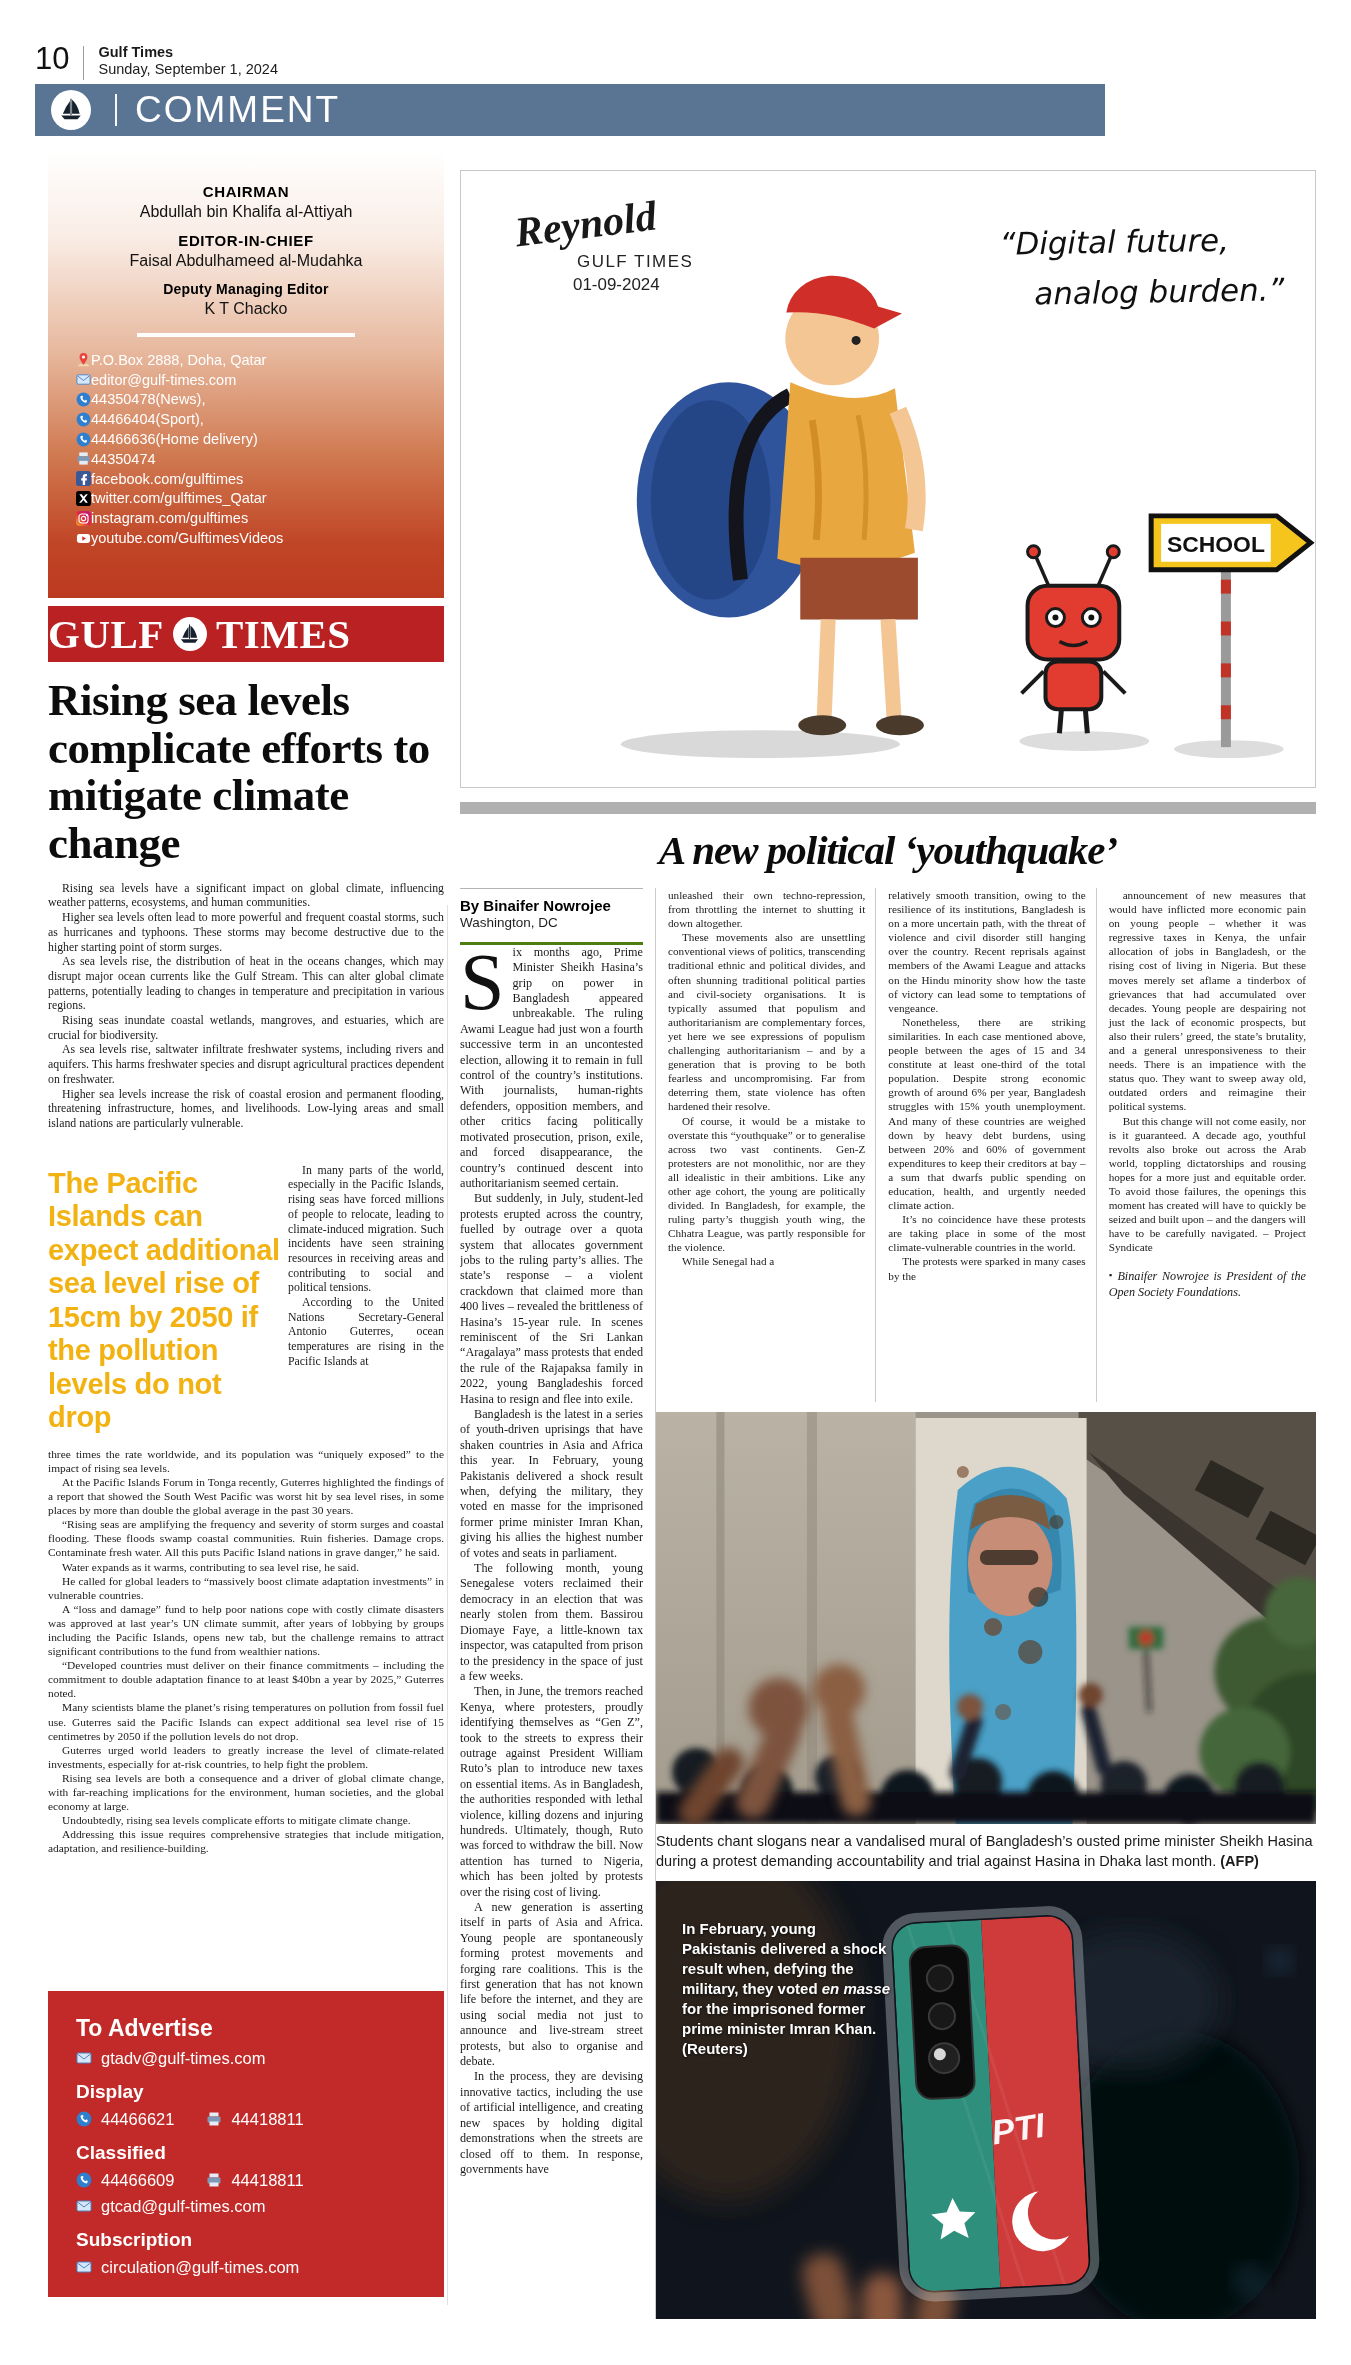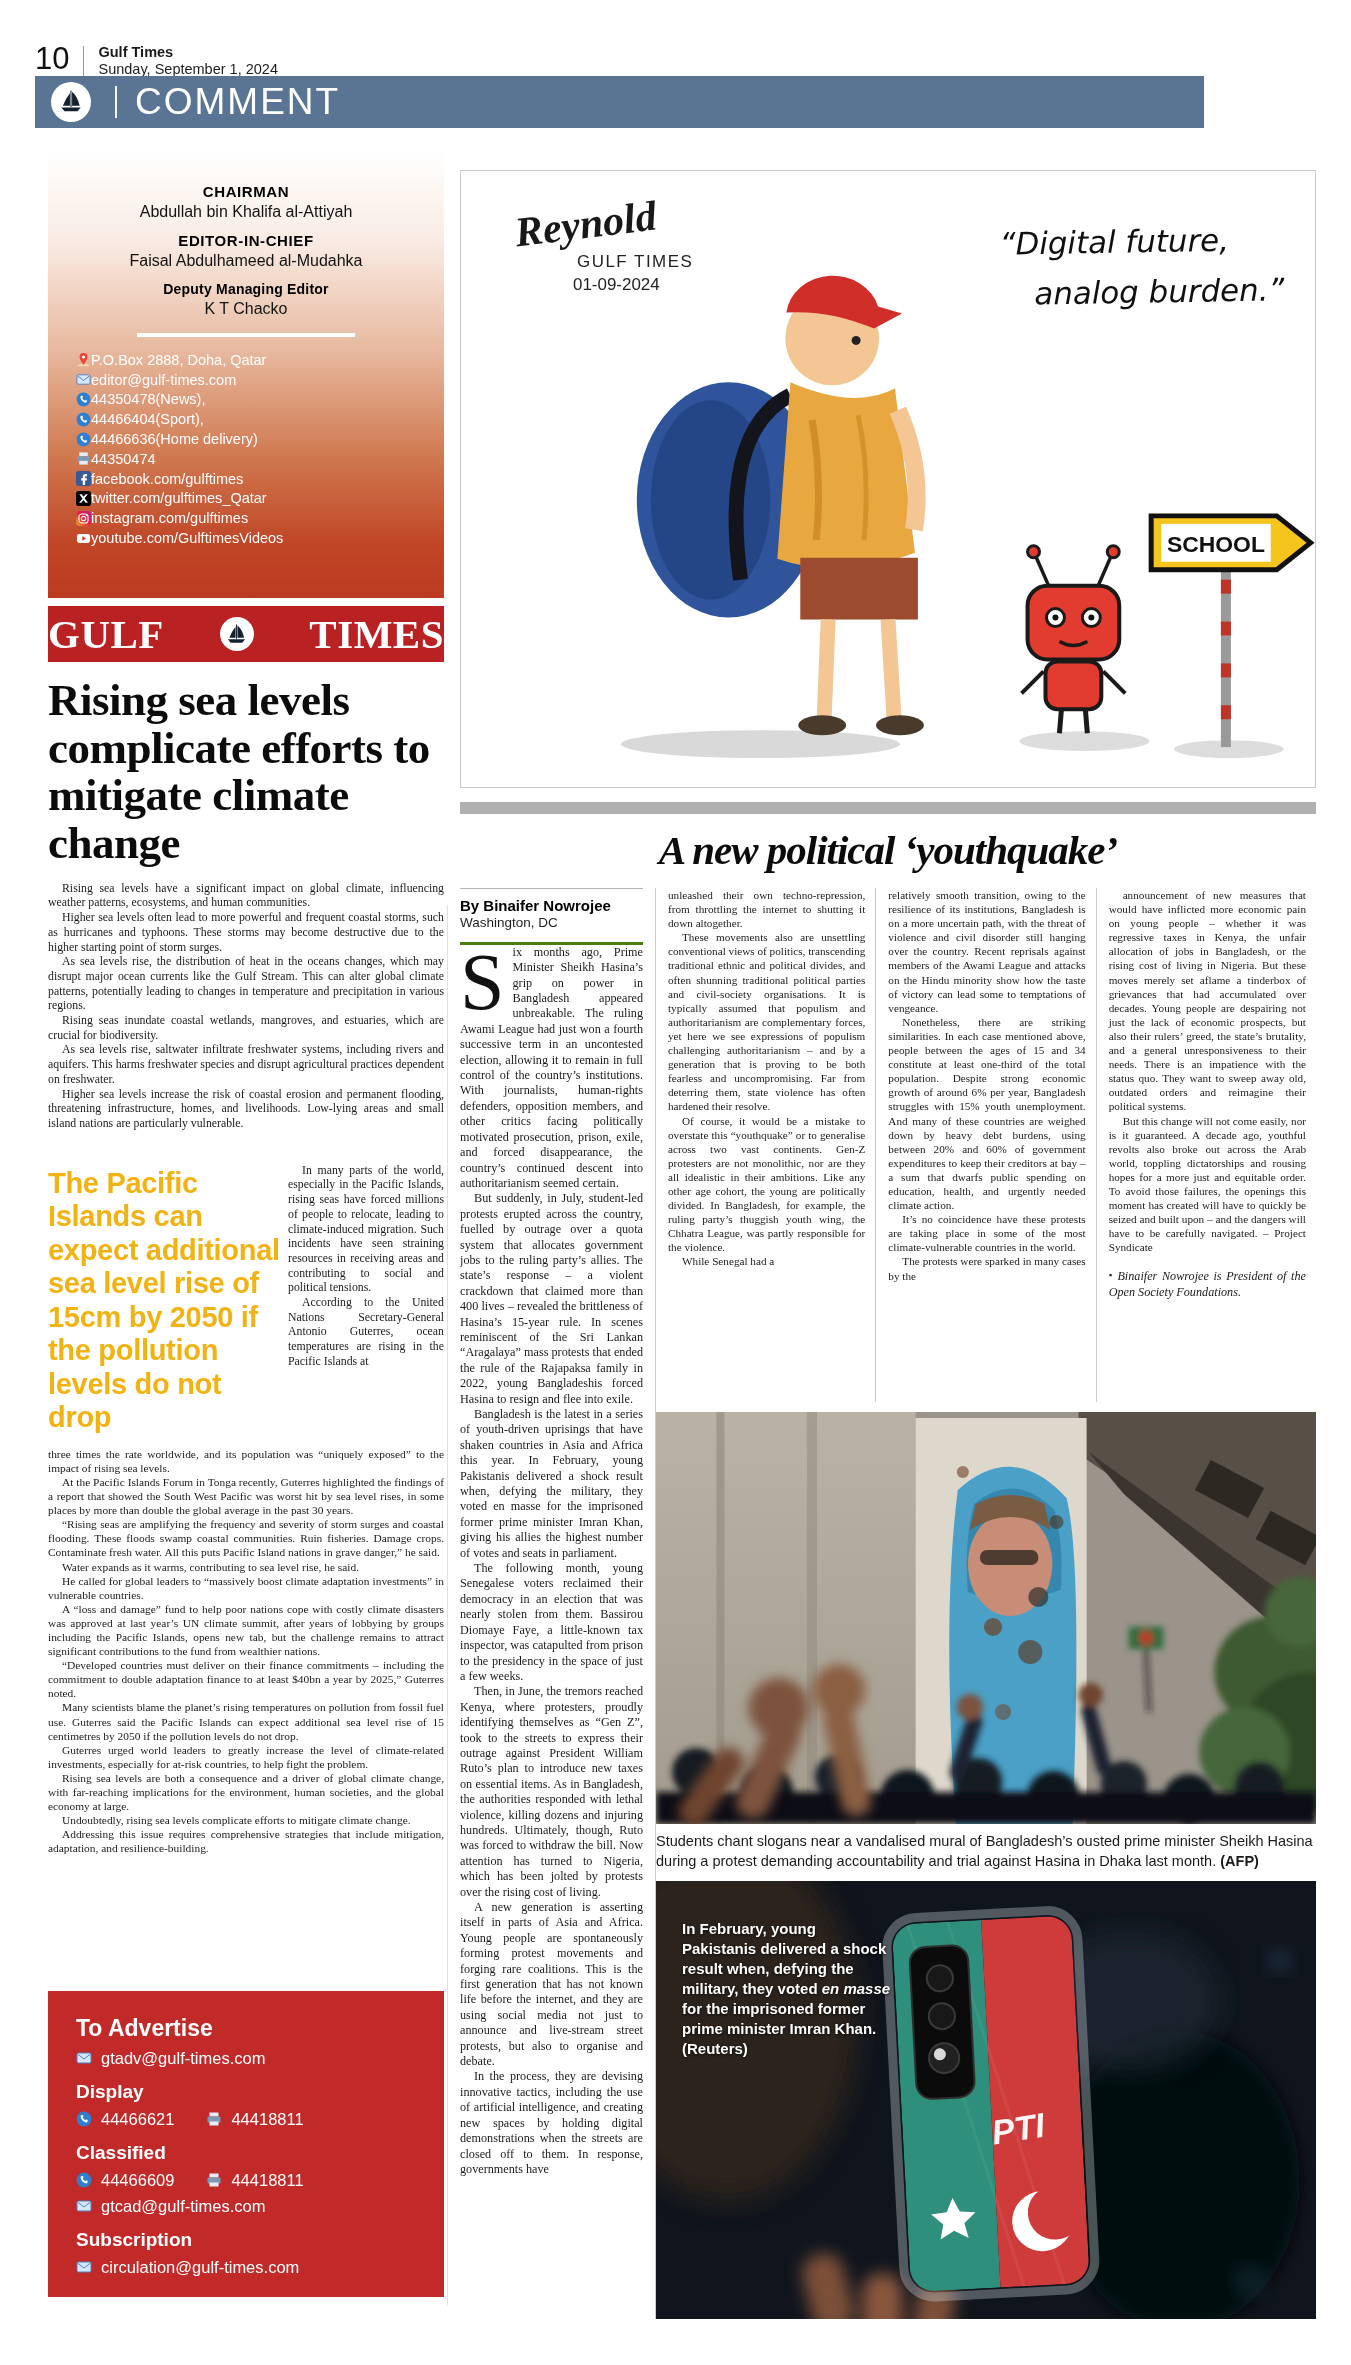--- a/index.html
+++ b/index.html
@@ -11,36 +11,36 @@
   .page{position:relative;width:1351px;height:2365px;background:#fff;margin:0 auto;overflow:hidden;color:#1a1a1a}
 
   
   .header{position:absolute;left:35px;top:44px;width:1281px;display:flex;align-items:flex-start;gap:14px}
   .page-num{font-family:"Liberation Sans",sans-serif;font-size:31px;line-height:.95;color:#111}
   .header-divider{width:1px;height:34px;background:#9a9a9a;margin-top:2px}
   .paper-name{font-family:"Liberation Sans",sans-serif;font-weight:700;font-size:14.5px;line-height:1.15}
   .paper-date{font-family:"Liberation Sans",sans-serif;font-size:14.5px;color:#1d1d1d;line-height:1.15}
 
   
-  .banner{position:absolute;left:35px;top:76px;width:1169px;height:52px;background:var(--banner-blue);display:flex;align-items:center}
+  .banner{position:absolute;left:35px;top:84px;width:1070px;height:52px;background:var(--banner-blue);display:flex;align-items:center}
   .banner-circle{width:40px;height:40px;border-radius:50%;background:#fff;margin-left:16px;display:flex;align-items:center;justify-content:center;flex:0 0 auto}
   .banner-sep{width:2px;height:32px;background:#fff;opacity:.95;margin:0 18px 0 24px}
   .banner-title{color:#fff;font-family:"Liberation Sans",sans-serif;font-size:37px;letter-spacing:2px;font-weight:400}
 
   
   .left-col{position:absolute;left:48px;top:150px;width:396px}
   .masthead-box{height:448px;background:linear-gradient(180deg,#ffffff 0%,#f9ece4 20%,#e7b89e 45%,#d07a51 68%,#c04526 88%,#bc3a21 100%);text-align:center;font-family:"Liberation Sans",sans-serif;padding-top:22px}
   .role-title{font-weight:700;font-size:15px;letter-spacing:.6px;margin-top:11px;color:#000}
   .role-title.small{font-size:14px;letter-spacing:.2px}
   .role-name{font-size:16px;margin-top:3px;color:#131313}
   .masthead-rule{width:218px;height:4px;background:#fff;margin:15px auto 13px}
   .contact-row{display:flex;align-items:center;padding-left:28px;color:#fff;font-size:14.5px;height:19.8px;text-align:left}
   .contact-row svg{flex:0 0 auto}
   .contact-label{}
-  .logo-box{margin-top:8px;height:56px;background:var(--brand-red);display:flex;align-items:center;justify-content:space-between;gap:9px}
+  .logo-box{margin-top:8px;height:56px;background:var(--brand-red);display:flex;align-items:center;justify-content:flex-start;gap:9px}
   .logo-text{color:#fff;font-family:"Liberation Serif",serif;font-weight:700;font-size:41px;letter-spacing:.5px}
   .logo-circle{width:34px;height:34px;border-radius:50%;background:#fff;display:flex;align-items:center;justify-content:center}
 
   .left-headline{font-size:45px;line-height:1.06;letter-spacing:-.5px;margin-top:15px;color:#0c0c0c}
   .left-body{margin-top:13px;font-size:11.8px;line-height:14.7px;text-align:justify;height:282px;overflow:hidden}
   .para{text-indent:14px}
   .no-indent{text-indent:0}
   .quote-row{display:flex;height:284px;overflow:hidden}
   .pull-quote{width:232px;font-family:"Liberation Sans",sans-serif;font-weight:700;font-size:29px;line-height:33.5px;color:var(--pull-yellow);padding-top:4px;letter-spacing:-.3px}
   .side-col{flex:1;padding-left:8px;font-size:11.8px;line-height:14.7px;text-align:justify}

